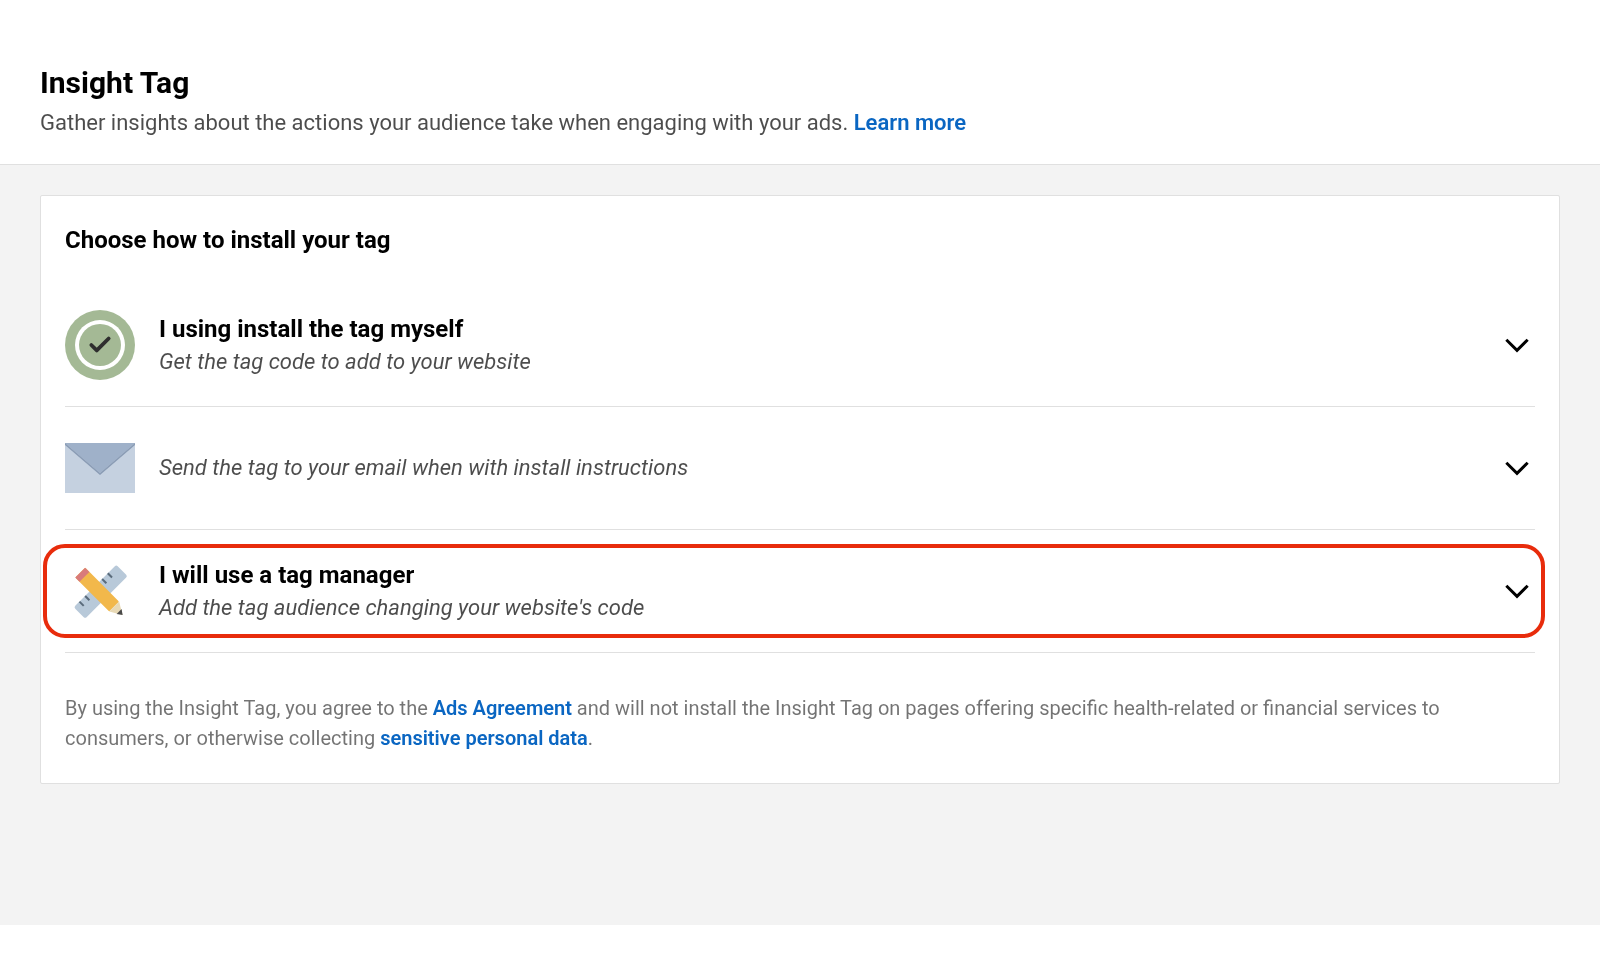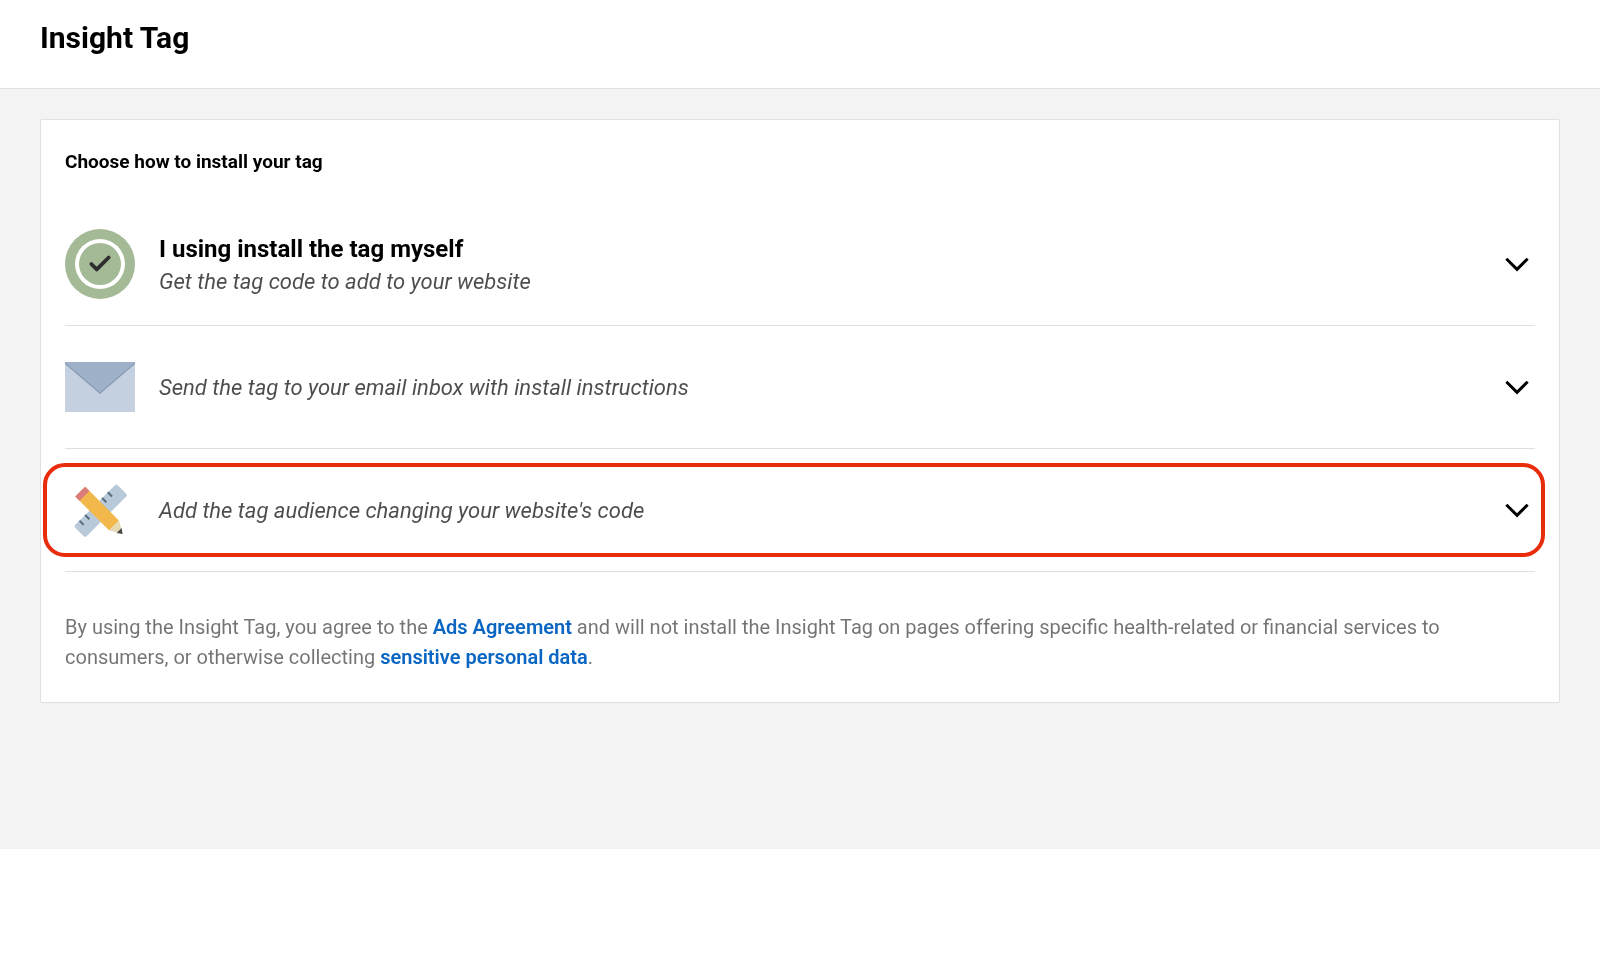--- a/index.html
+++ b/index.html
@@ -8,20 +8,21 @@
     box-sizing: border-box;
   }
   body {
     font-family: -apple-system, BlinkMacSystemFont, "Segoe UI", Roboto, Helvetica, Arial, sans-serif;
     background: #ffffff;
     color: #000000;
   }
   .header {
     padding: 20px 40px 25px 40px;
     border-bottom: 1px solid #e0e0e0;
+    margin-top: 45px;
   }
   .header-title {
     font-size: 30px;
     font-weight: 700;
     margin-bottom: 8px;
     color: #000;
   }
   .header-subtitle {
     font-size: 22px;
     color: rgba(0,0,0,0.7);
@@ -37,21 +38,21 @@
     padding: 30px 40px 40px 40px;
     min-height: 760px;
   }
   .card {
     background: #ffffff;
     border: 1px solid #e0e0e0;
     border-radius: 2px;
     padding: 30px 24px 30px 24px;
   }
   .card-title {
-    font-size: 19px;
+    font-size: 24px;
     font-weight: 700;
     color: #000;
     margin-bottom: 30px;
   }
   .option-row {
     display: flex;
     align-items: center;
     padding: 26px 0 26px 0;
     border-bottom: 1px solid #e0e0e0;
     cursor: pointer;
@@ -156,20 +157,23 @@
     border: 4px solid #e82c0c;
     border-radius: 22px;
     pointer-events: none;
   }
 </style>
 </head>
 <body>
 
 <div class="header">
   <h1 class="header-title">Insight Tag</h1>
+  <p class="header-subtitle">
+    <span>Gather insights about the actions your audience take when engaging with your ads. </span><a href="#">Learn more</a>
+  </p>
 </div>
 
 <div class="content-wrapper">
   <div class="card">
     <h2 class="card-title">Choose how to install your tag</h2>
 
     <div class="option-row">
       <div class="option-icon">
         <div class="icon-check-circle">
           <div class="icon-check-inner">
@@ -194,21 +198,21 @@
 
     <div class="option-row">
       <div class="option-icon">
         <svg class="icon-envelope" viewBox="0 0 70 50">
           <rect x="0" y="0" width="70" height="50" fill="#c5d1e0"></rect>
           <polygon points="0,0 35,30 70,0" fill="#9fb1c9"></polygon>
           <polygon points="0,0 35,30 70,0 70,2 35,32 0,2" fill="#8a9cb5"></polygon>
         </svg>
       </div>
       <div class="option-text">
-        <div class="option-subtitle">Send the tag to your email inbox with install instructions</div>
+        <div class="option-subtitle">Send the tag to your email when with install instructions</div>
       </div>
       <div class="option-chevron">
         <svg width="32" height="32" viewBox="0 0 24 24" fill="none" stroke="#000" stroke-width="2.2">
           <polyline points="4 8 12 16 20 8"></polyline>
         </svg>
       </div>
     </div>
 
     <div class="option-row option-highlighted">
       <div class="option-icon">
@@ -226,20 +230,21 @@
 
           <g transform="rotate(45 35 35)">
             <rect x="8" y="29" width="48" height="14" fill="#f2b84b" rx="1"></rect>
             <polygon points="56,29 68,36 56,43" fill="#e8d9b5"></polygon>
             <polygon points="63,32.5 68,36 63,39.5" fill="#4a4a4a"></polygon>
             <rect x="8" y="29" width="6" height="14" fill="#d97b7b"></rect>
           </g>
         </svg>
       </div>
       <div class="option-text">
+        <div class="option-title">I will use a tag manager</div>
         <div class="option-subtitle">Add the tag audience changing your website's code</div>
       </div>
       <div class="option-chevron">
         <svg width="32" height="32" viewBox="0 0 24 24" fill="none" stroke="#000" stroke-width="2.2">
           <polyline points="4 8 12 16 20 8"></polyline>
         </svg>
       </div>
     </div>
 
     <p class="footer-text">

